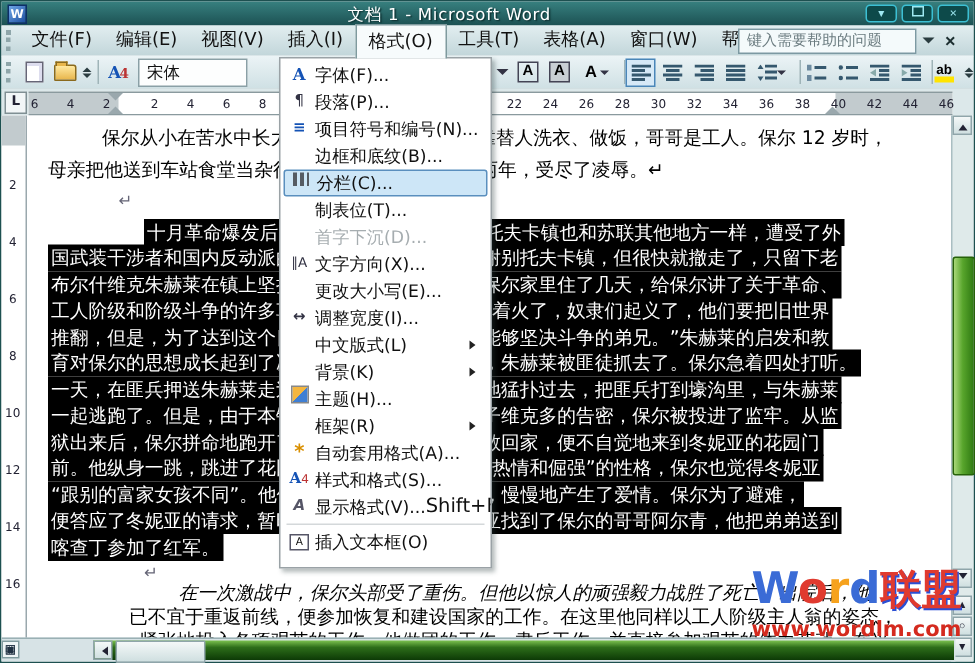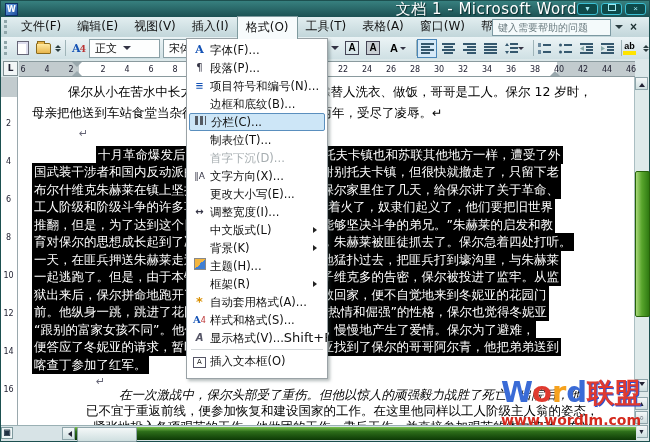--- a/index.html
+++ b/index.html
@@ -1,21 +1,21 @@
 <!DOCTYPE html>
 <html><head>
 <meta charset="utf-8">
 <style>
 html,body{margin:0;padding:0}
 body{width:650px;height:442px;overflow:hidden;font-family:"DejaVu Sans",sans-serif;position:relative;background:#fff}
 .win{position:absolute;inset:0;border:1px solid #1d5050;box-sizing:border-box;background:#fff}
 
 .titlebar{position:absolute;left:0;top:0;right:0;height:16px;background:linear-gradient(180deg,#37807f,#1c5153);display:flex;align-items:center;color:#fff}
 .appicon{width:11px;height:11px;margin:0 4px;background:linear-gradient(135deg,#6fa6e8,#1d4e9e);border:1px solid #0d2f66;color:#fff;font-size:8px;line-height:11px;text-align:center;font-weight:bold}
-.title{flex:1;text-align:right;font-size:15px;letter-spacing:.5px;text-shadow:1px 1px 1px #0a2c2c}
+.title{flex:1;text-align:center;font-size:11px;letter-spacing:.5px;text-shadow:1px 1px 1px #0a2c2c}
 .wctl{display:flex;gap:3px;margin-right:3px}
 .wbtn{width:21px;height:12px;background:#0d4a4a;border:1px solid #3cc0d4;border-radius:3px;color:#9fe9f2;font-size:8px;line-height:10px;text-align:center;padding:0}
 .wbtn .sq{display:inline-block;width:6px;height:5px;border:1px solid #9fe9f2}
 
 .menubar{position:absolute;left:0;top:16px;right:0;height:20px;background:linear-gradient(180deg,#e2eef0,#c2d6da);display:flex;align-items:center;font-size:12px;border-bottom:1px solid #b0c4c8}
 .grip{width:3px;height:14px;margin:0 3px;border-left:3px dotted #8fa6aa}
 .mb-item{padding:2px 8px;height:16px;line-height:16px;color:#111;white-space:nowrap}
 .mb-item.active{background:#f7fbfc;border:1px solid #7f9a9e;border-bottom:0;height:18px;position:relative;z-index:60}
 .helpbox{position:absolute;right:38px;top:2px;width:112px;height:15px;border:1px solid #7c99a2;background:#f4fafb;color:#6b7c80;font-size:10px;line-height:15px;padding-left:5px}
 .mb-caret{position:absolute;right:26px;top:8px;width:0;height:0;border:4px solid transparent;border-top-color:#2a3c40}
@@ -148,24 +148,20 @@
         <span class="folder"></span>
       </button>
     <button class="chev">
         <i class="u"></i>
         <i class="d"></i>
       </button>
     <div class="tsep"></div>
     <button class="tbtn">
         <span class="ico-AA">A<b>4</b></span>
       </button>
-    <div class="combo" style="width:62px">
-      <span>正文</span>
-      <i class="ca"></i>
-    </div>
     <div class="combo" style="width:64px;margin-left:3px">
       <span>宋体</span>
     </div>
 
     <button class="dropb" style="position:absolute;left:328px">
         <i></i>
       </button>
     <button class="tbtn" style="position:absolute;left:341px">
         <span class="abox">A</span>
       </button>

